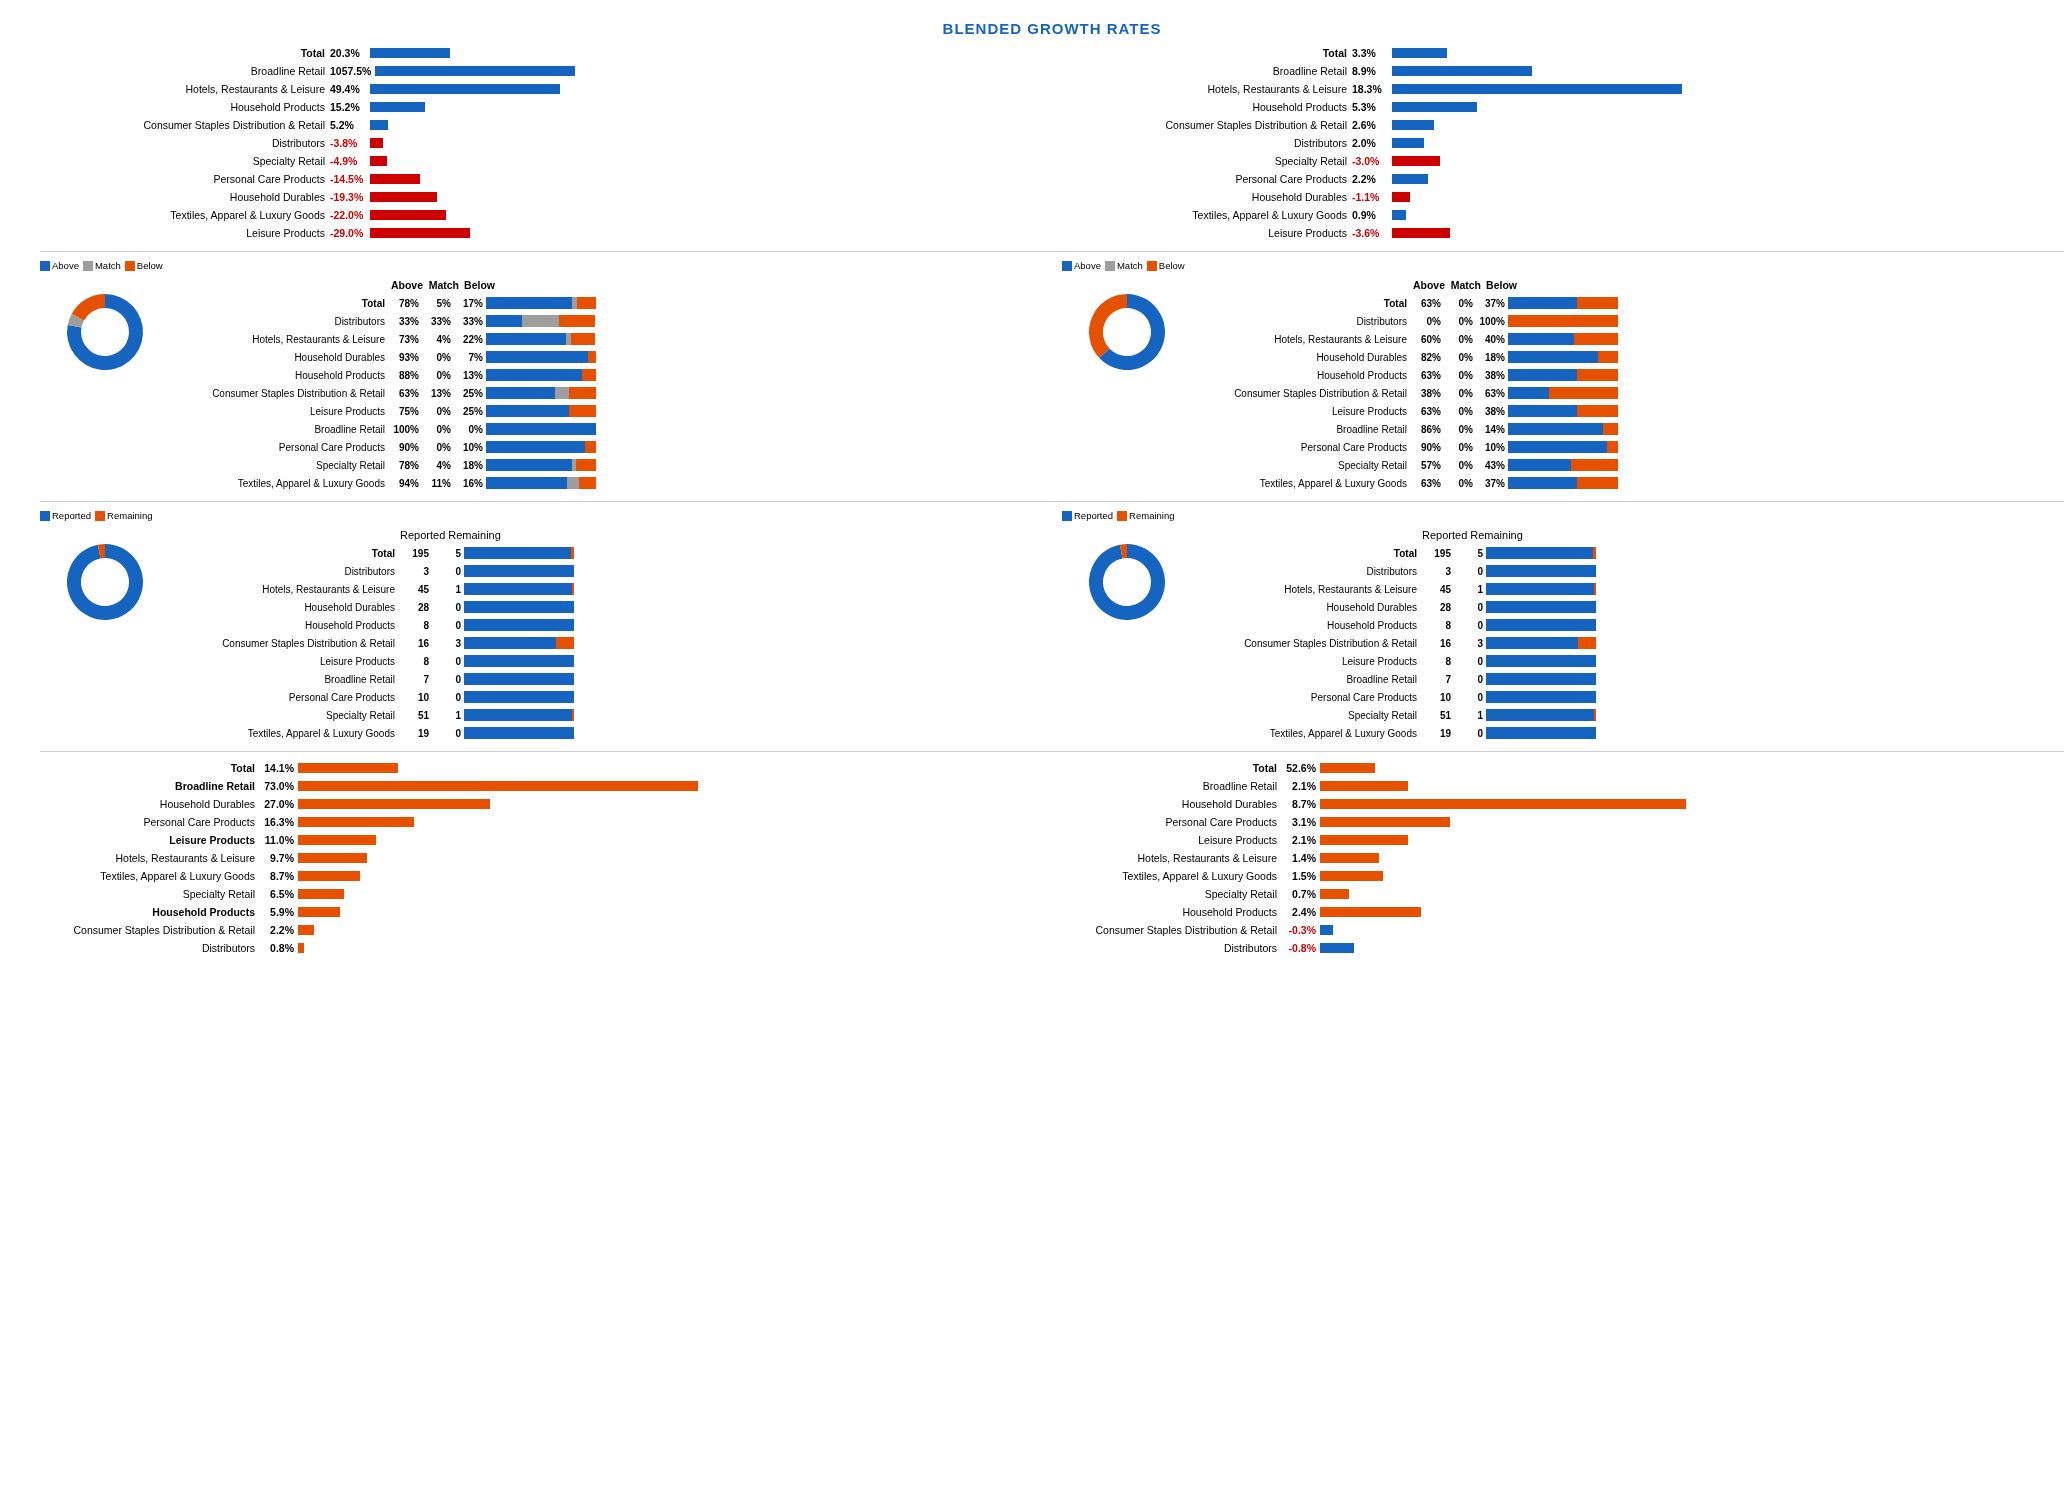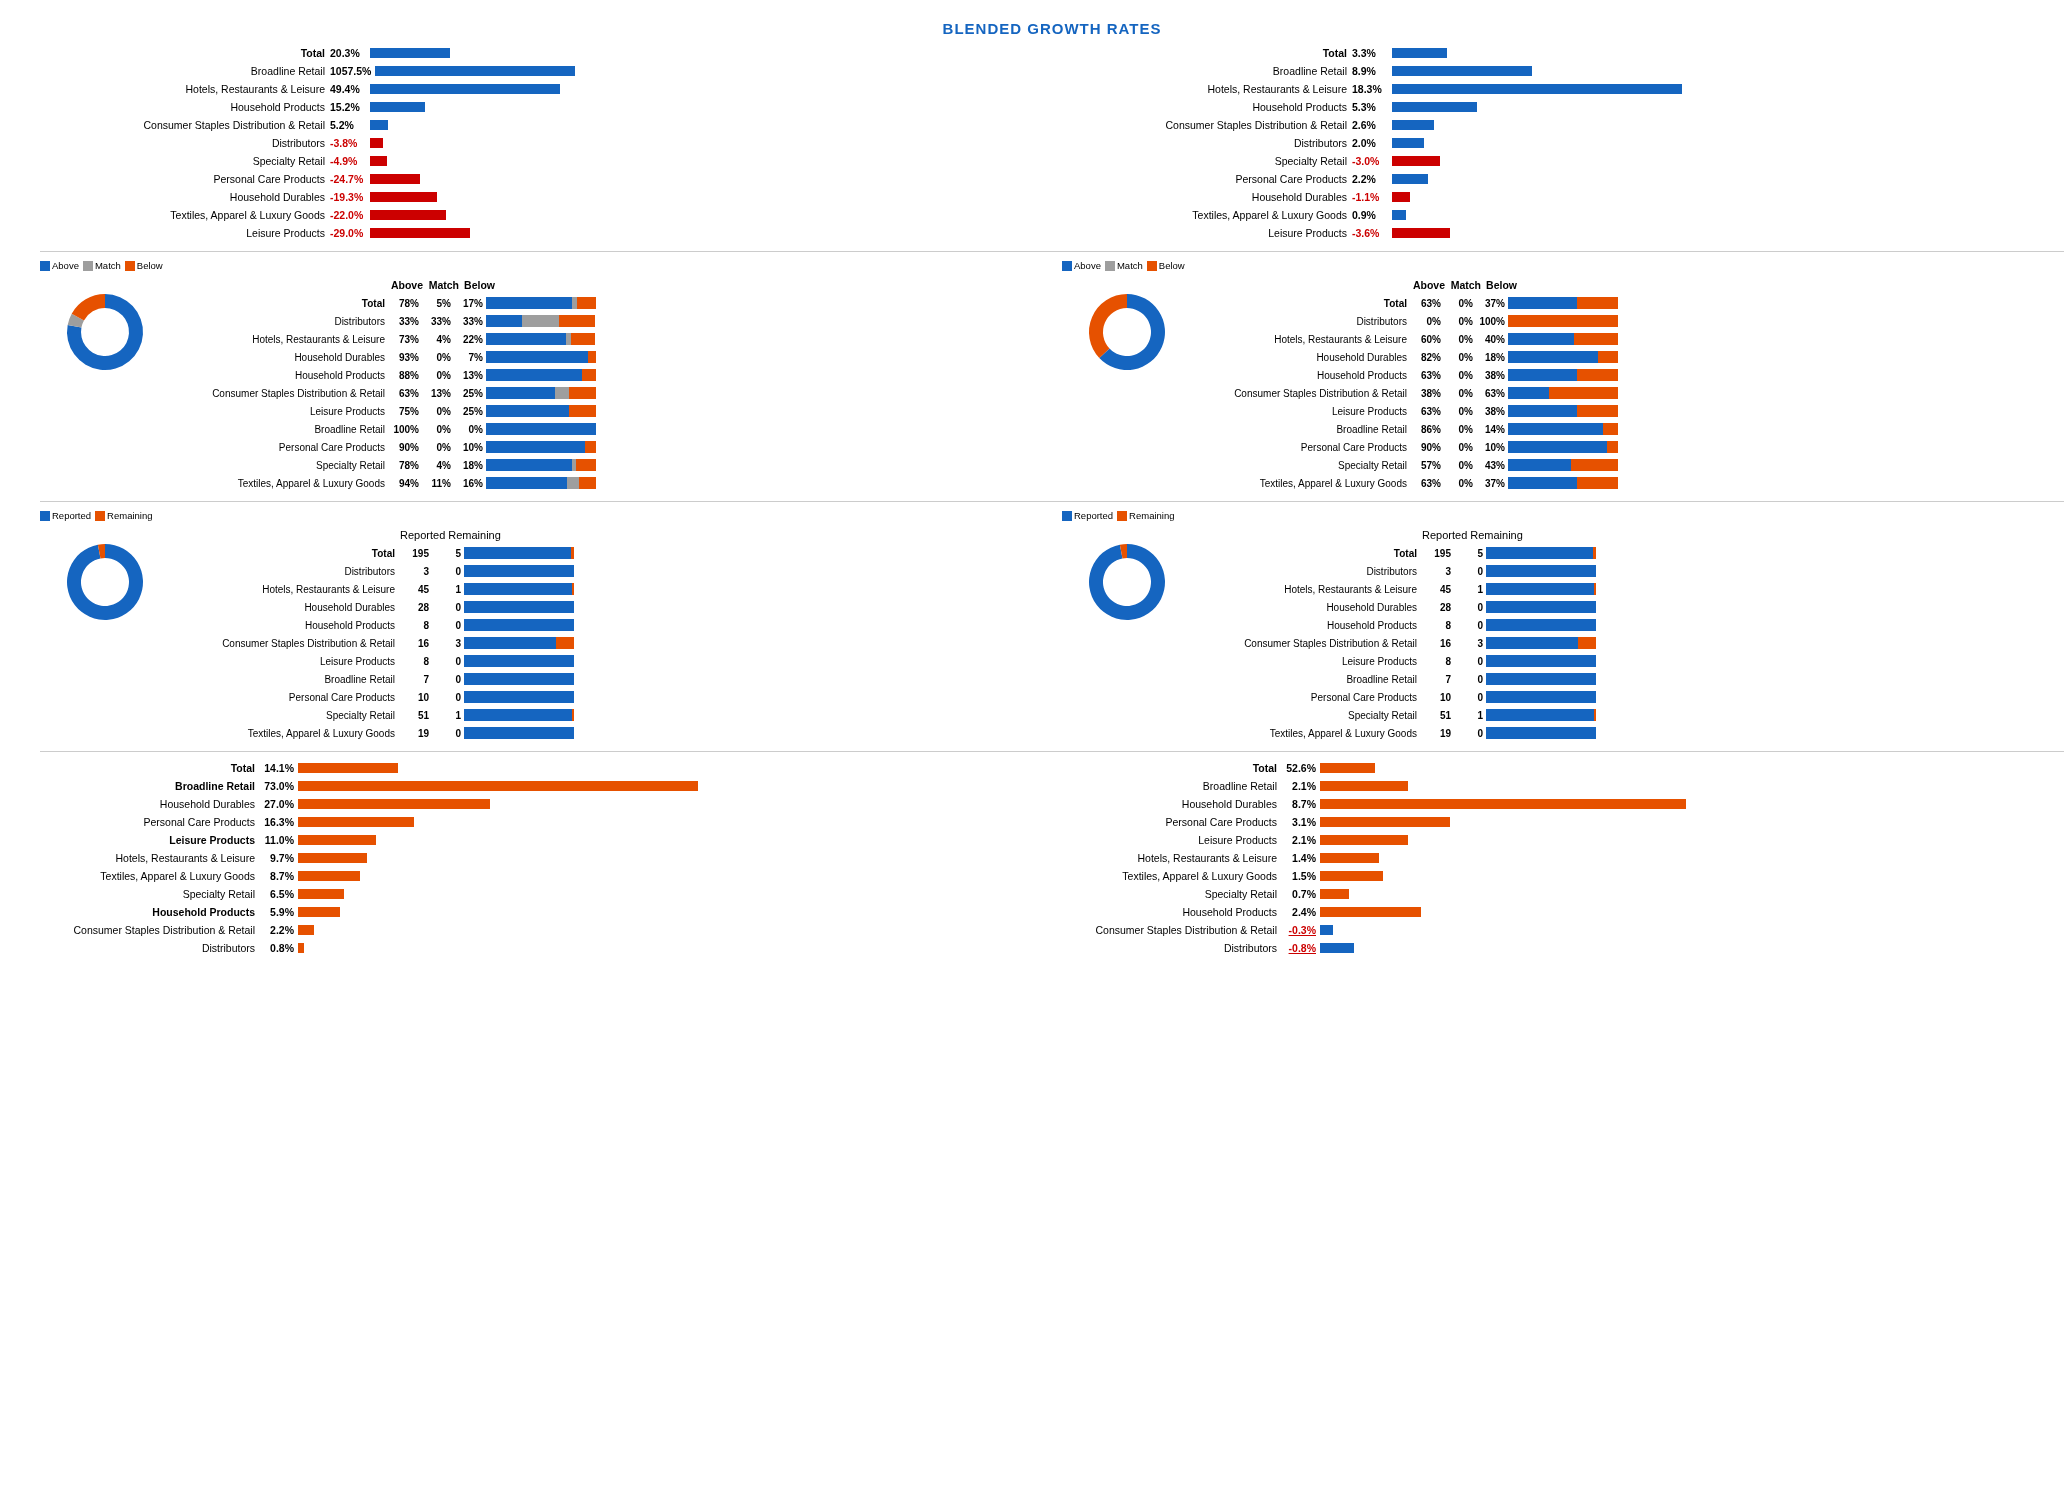--- a/index.html
+++ b/index.html
@@ -174,21 +174,21 @@
       font-size: 10.5px;
       white-space: nowrap;
     }
     .sf-value {
       font-size: 10.5px;
       font-weight: bold;
       min-width: 38px;
       text-align: right;
       padding-right: 4px;
     }
-    .sf-value.neg { color: #cc0000; text-decoration: underline; }
+    .sf-value.neg { color: #cc0000; }
     .sf-bar-area {
       flex: 1;
       height: 12px;
       display: flex;
       align-items: center;
     }
     .sf-bar {
       height: 10px;
       background: #E65100;
     }
@@ -259,21 +259,21 @@
             </div>
             <div class="bar-row">
               <span class="bar-label" style="width: 290px; min-width: 290px;">Specialty Retail</span>
               <span class="bar-value negative">-4.9%</span>
               <div class="bar-container">
                 <div class="bar-fill negative-bar" style="width: 17px;"></div>
               </div>
             </div>
             <div class="bar-row">
               <span class="bar-label" style="width: 290px; min-width: 290px;">Personal Care Products</span>
-              <span class="bar-value negative">-24.7%</span>
+              <span class="bar-value negative">-14.5%</span>
               <div class="bar-container">
                 <div class="bar-fill negative-bar" style="width: 50px;"></div>
               </div>
             </div>
             <div class="bar-row">
               <span class="bar-label" style="width: 290px; min-width: 290px;">Household Durables</span>
               <span class="bar-value negative">-19.3%</span>
               <div class="bar-container">
                 <div class="bar-fill negative-bar" style="width: 67px;"></div>
               </div>

